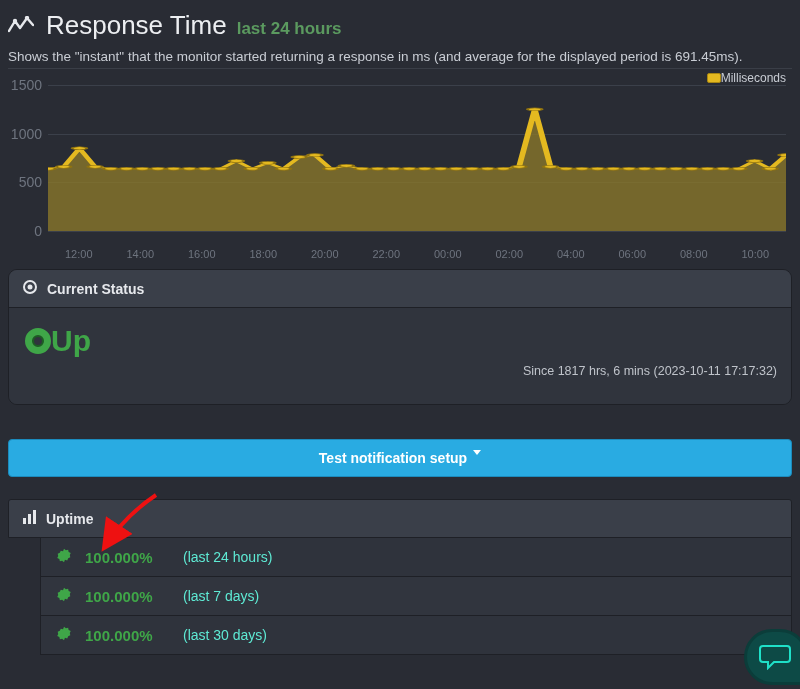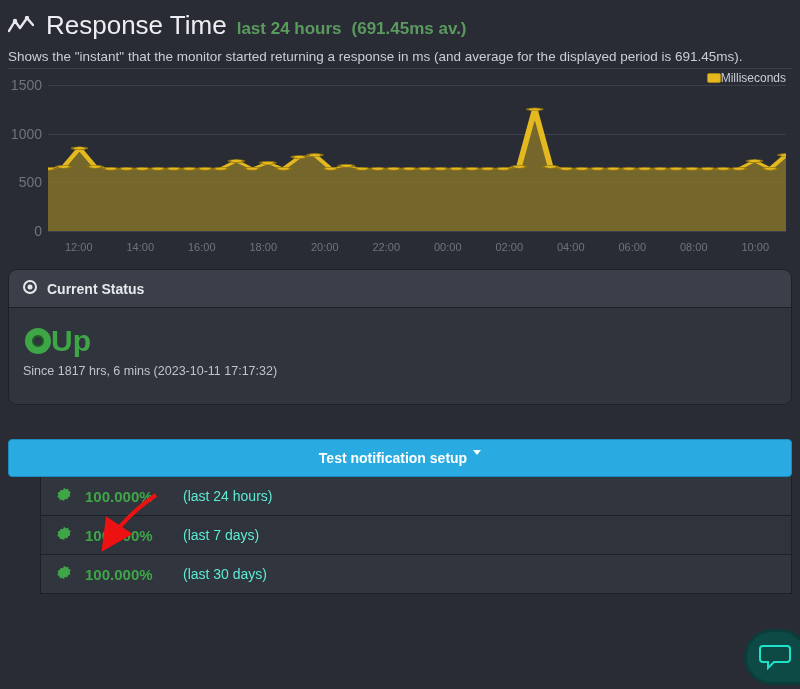--- a/index.html
+++ b/index.html
@@ -37,32 +37,32 @@
 
   
   .chart-wrap{position:relative;height:190px;margin-top:2px;}
   .legend{position:absolute;right:6px;top:0;display:flex;align-items:center;font-size:12px;color:var(--text);}
   .legend-sw{width:14px;height:10px;background:var(--yellow);border:1px solid #a88612;border-radius:2px;}
   .y-axis{position:absolute;left:0;top:14px;bottom:30px;width:36px;}
   .y-tick{position:absolute;right:2px;font-size:14px;color:#6e747f;transform:translateY(-50%);} 
   .plot{position:absolute;left:40px;right:6px;top:14px;bottom:30px;}
   .grid-line{position:absolute;left:0;right:0;border-top:1px solid var(--grid);} 
   svg.area{position:absolute;left:0;top:0;width:100%;height:100%;}
-  .x-axis{position:absolute;left:40px;right:6px;bottom:8px;display:flex;justify-content:flex-start;}
+  .x-axis{position:absolute;left:40px;right:6px;bottom:1px;display:flex;justify-content:flex-start;}
   .x-tick{font-size:11px;color:#6e747f;flex:1;text-align:center;}
 
   
   .panel{margin-top:8px;background:var(--panel);border:1px solid #1e2026;border-radius:9px;overflow:hidden;}
   .panel-head{background:var(--panel-head);padding:10px 14px;display:flex;align-items:center;gap:10px;font-size:14px;font-weight:700;color:#e6e8ec;border-bottom:1px solid #1e2026;}
   .panel-body{padding:12px 14px 26px 14px;background:#30343d;}
 
   .status-row{display:flex;align-items:center;margin:4px 0 6px 2px;}
   .status-dot{width:26px;height:26px;border-radius:50%;border:7px solid var(--green);background:transparent;box-shadow:0 0 0 2px #1b5f21 inset;}
   .status-text{font-size:30px;font-weight:700;color:var(--green);}
-  .since{font-size:12.5px;color:#bfc3ca;margin-top:2px;}
+  .since{font-size:12.5px;color:#bfc3ca;margin-top:2px;text-align:right;}
 
   .btn-test{
     margin-top:34px;
     width:100%;
     background:var(--blue);
     color:#fff;
     border:1px solid #1b8bbd;
     border-radius:4px;
     padding:10px 16px;
     font-size:14px;
@@ -94,21 +94,20 @@
   <div class="rt-header">
     <span class="rt-icon">
       <svg width="26" height="20" viewBox="0 0 26 20">
           <path d="M1 15 L7 5 L12 12 L19 2 L25 9" stroke="#e6e8ec" stroke-width="2.4" fill="none" stroke-linecap="round" stroke-linejoin="round"></path>
           <circle cx="7" cy="5" r="2.2" fill="#e6e8ec"></circle>
           <circle cx="19" cy="2" r="2.2" fill="#e6e8ec"></circle>
         </svg>
     </span>
     <span class="rt-title">Response Time</span>
     <span class="rt-sub">last 24 hours</span>
-    <span class="rt-sub2">(691.45ms av.)</span>
   </div>
   <div class="rt-desc">Shows the "instant" that the monitor started returning a response in ms (and average for the displayed period is 691.45ms).</div>
   <hr class="sep">
 
   <div class="chart-wrap">
     <div class="legend">
       <span class="legend-sw"></span>
       <span>Milliseconds</span>
     </div>
     <div class="y-axis" id="y-axis">
@@ -208,20 +207,30 @@
       </div>
       <div class="since">Since 1817 hrs, 6 mins (2023-10-11 17:17:32)</div>
     </div>
   </div>
 
   <button class="btn-test">
     <span>Test notification setup</span>
     <span class="caret-down"></span>
   </button>
 
+  <div class="uptime-head">
+    <span>
+      <svg width="15" height="14" viewBox="0 0 15 14">
+        <rect x="0" y="8" width="3" height="6" fill="#e6e8ec"></rect>
+        <rect x="5" y="4" width="3" height="10" fill="#e6e8ec"></rect>
+        <rect x="10" y="0" width="3" height="14" fill="#e6e8ec"></rect>
+      </svg>
+    </span>
+    <span>Uptime</span>
+  </div>
   <div class="uptime-row">
     <span class="badge">
         <svg viewBox="0 0 24 24">
           <path fill="#3fa648" d="M12 1l2.5 2 3-.7.7 3 2.8 1.3-1.3 2.8.7 3-2.8 1.3-1.3 2.8-3-.7L12 19l-2.5-2-3 .7-.7-3L3 13.4l1.3-2.8L3.6 7.6 6.4 6.3 7.7 3.5l3 .7z"></path>
         </svg>
       </span>
     <span class="up-val">100.000%</span>
     <span class="up-label">(last 24 hours)</span>
   </div>
   <div class="uptime-row">

